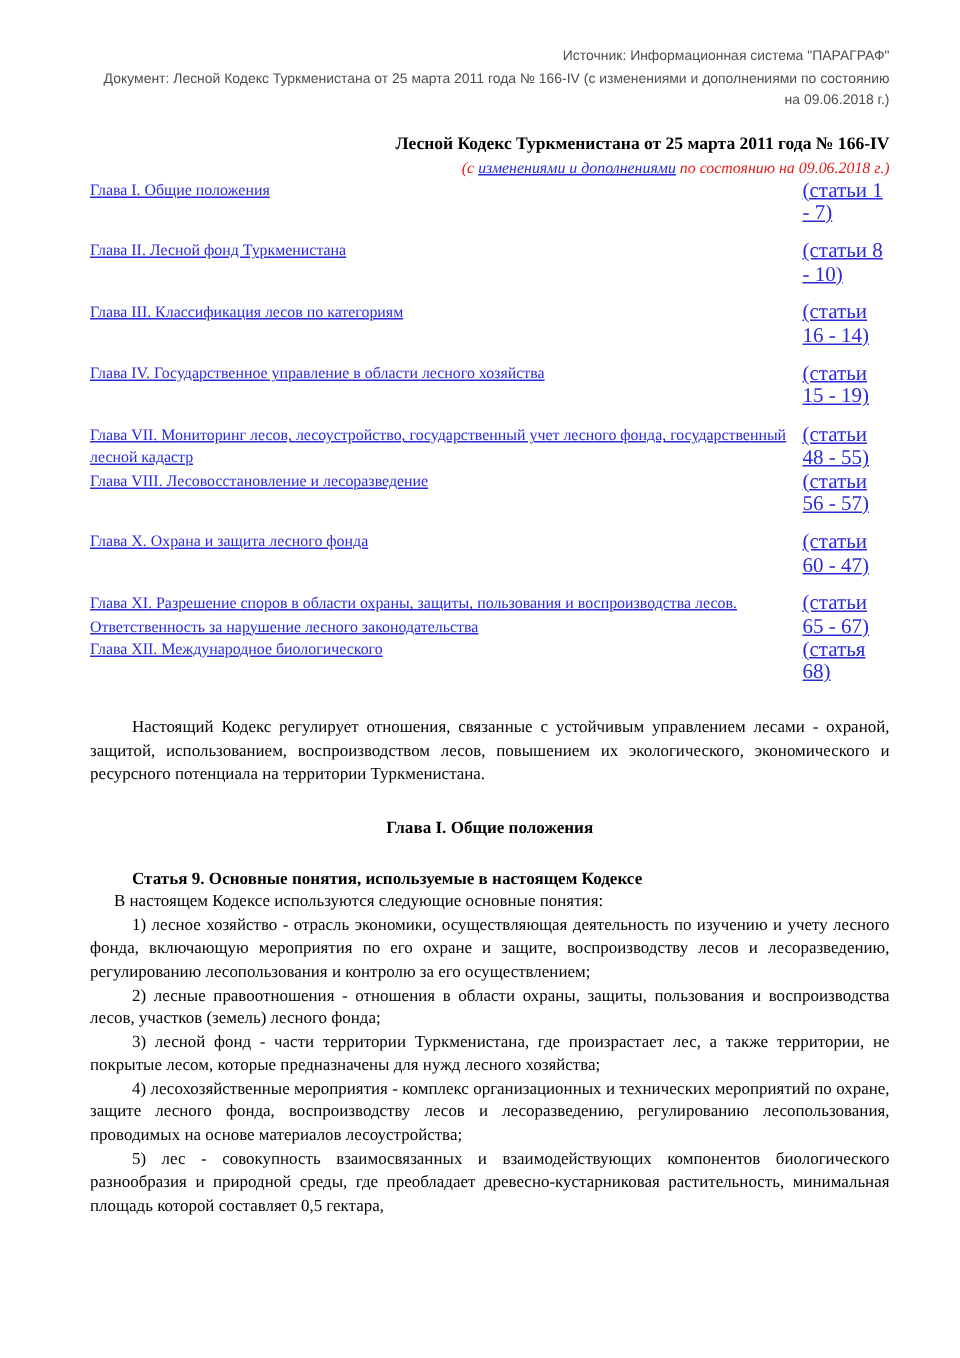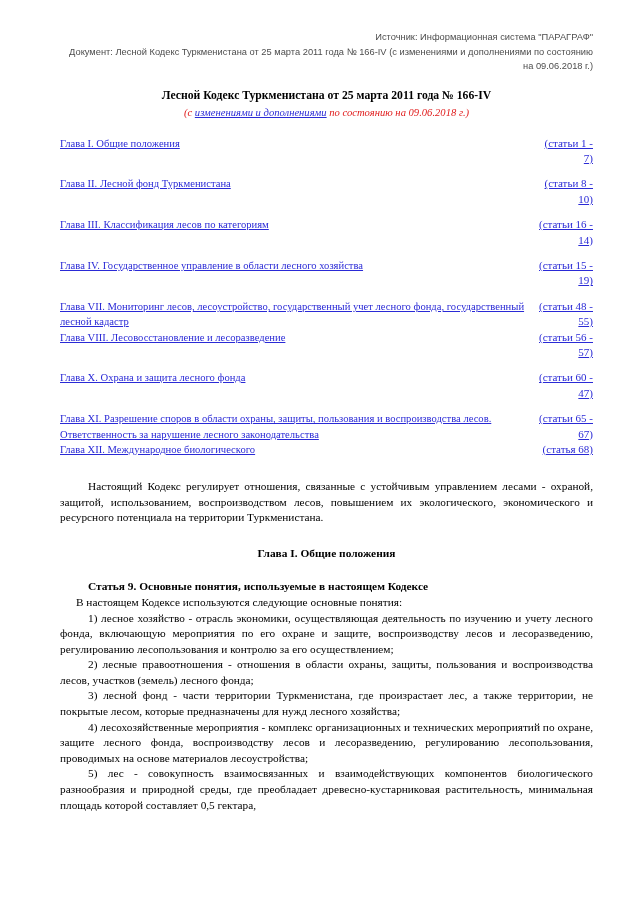--- a/index.html
+++ b/index.html
@@ -29,22 +29,21 @@
     line-height: 14.5px;
     color: #4d4d4d;
     text-align: right;
     margin: 0 0 14px 0;
   }
   .doc-header .src-line { display: block; }
   .doc-header .doc-line { display: block; }
 
   
   .title-block {
-    text-align: center;
-    margin-bottom: 16px;
+    text-align: right;
   }
   .doc-title {
     font-size: 11.7px;
     font-weight: bold;
     line-height: 15px;
     margin: 0;
   }
   .doc-subtitle {
     font-size: 10.6px;
     font-style: italic;
@@ -78,22 +77,22 @@
     color: #2a2ad6;
     padding-right: 8px;
   }
   .toc-chapter a {
     color: #2a2ad6;
     text-decoration: underline;
   }
   .toc-articles {
     flex: 0 0 58px;
     width: 58px;
-    text-align: right;
-    font-size: 11px;
+    text-align: left;
+    font-size: 14px;
     line-height: 15.2px;
     color: #2a2ad6;
   }
   .toc-articles a {
     color: #2a2ad6;
     text-decoration: underline;
   }
 
   
   .body-par {

